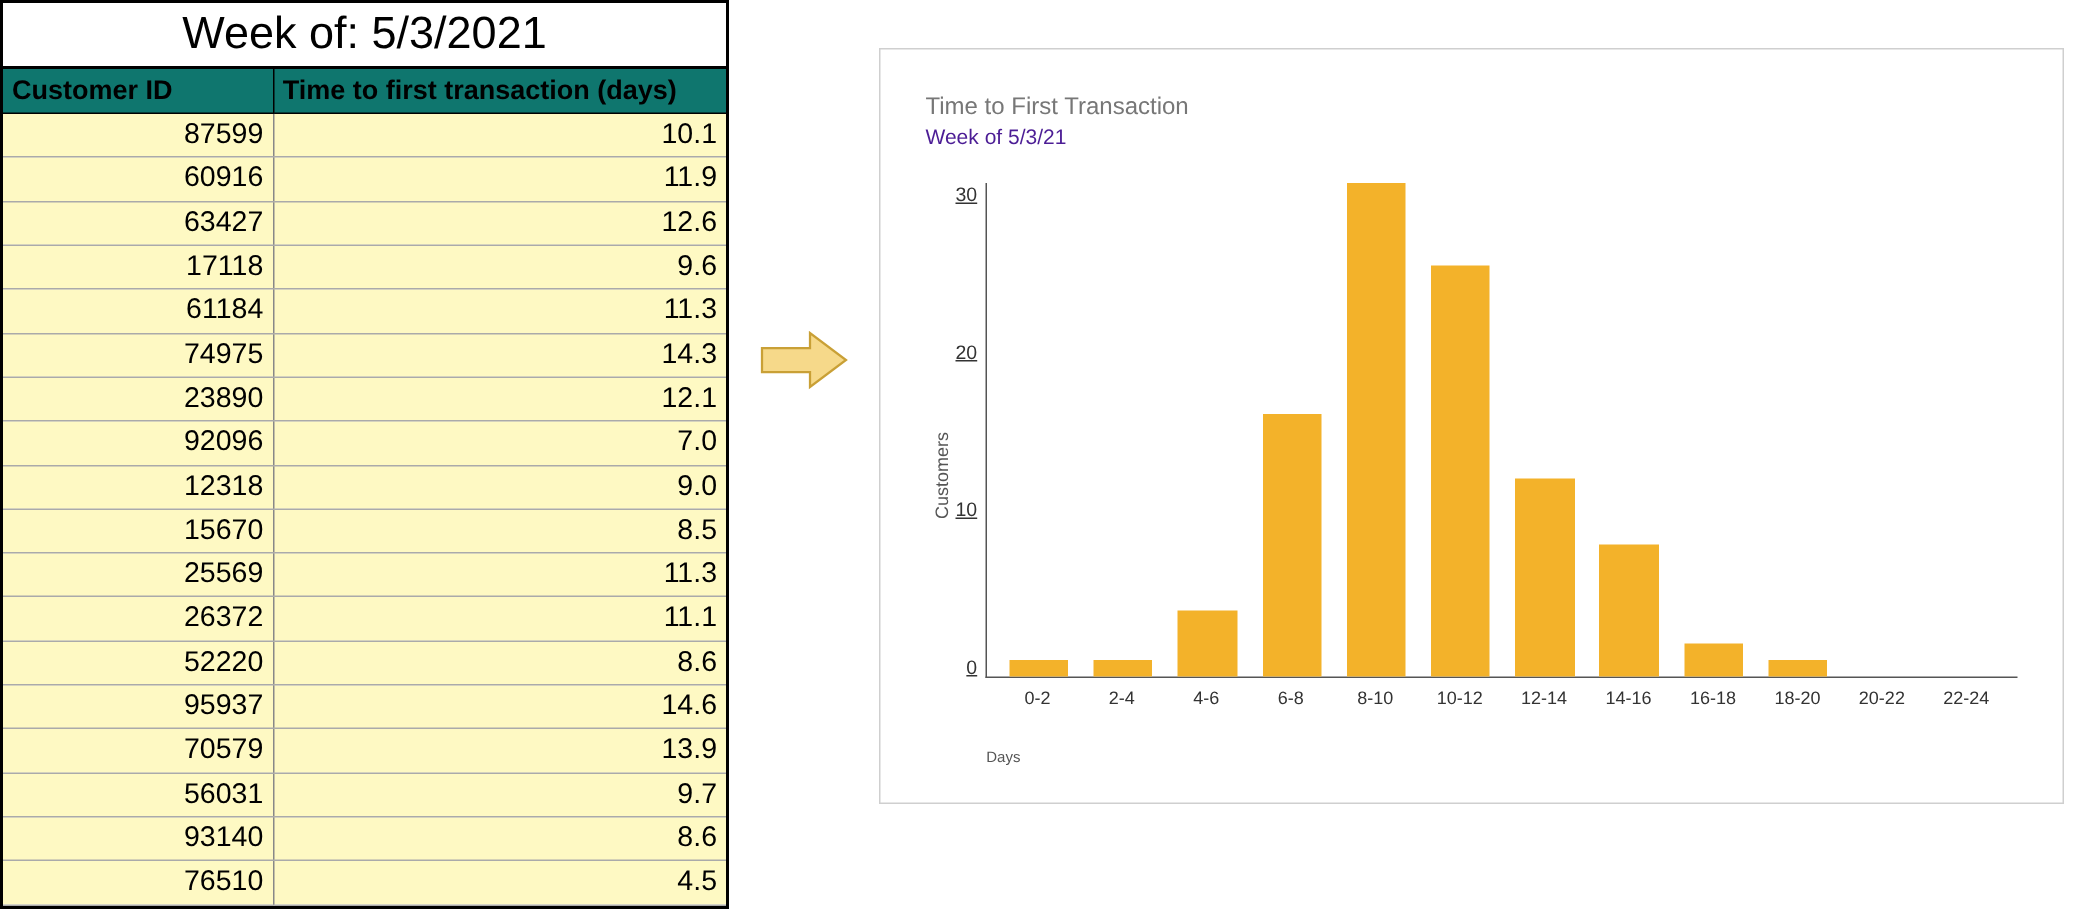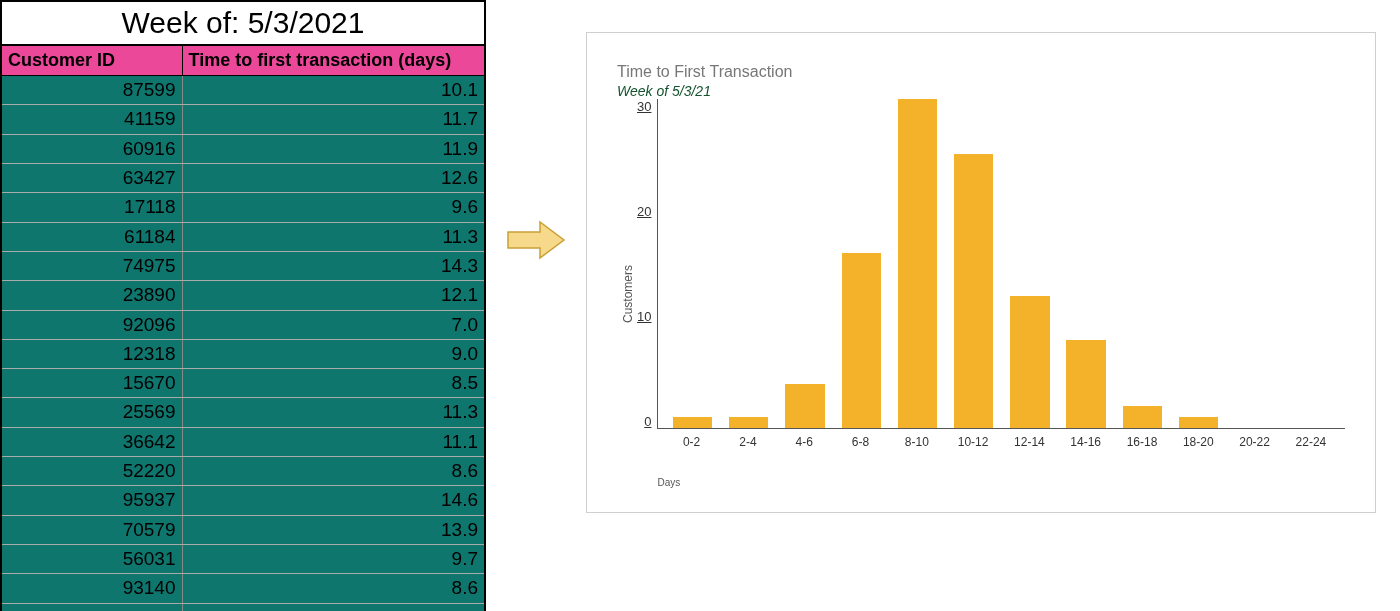--- a/index.html
+++ b/index.html
@@ -30,21 +30,21 @@
       border-bottom: 2px solid #000;
       background: #fff;
       font-weight: 400;
     }
     table {
       border-collapse: collapse;
       width: 100%;
       table-layout: fixed;
     }
     th {
-      background: #ec4899;
+      background: #0f766e;
       font-weight: 700;
       font-size: 18px;
       padding: 4px 6px;
       text-align: left;
       border: 1px solid #000;
       border-top: none;
     }
     th:first-child {
       width: 180px;
       border-left: none;
@@ -52,21 +52,21 @@
     th:last-child {
       border-right: none;
     }
     td {
       text-align: right;
       font-size: 19px;
       padding: 2px 6px;
       border-left: 1px solid #888;
       border-right: 1px solid #888;
       border-bottom: 1px solid #aaa;
-      background: #0f766e;
+      background: #fef9c3;
       line-height: 1.28;
     }
     td:first-child {
       border-left: none;
     }
     td:last-child {
       border-right: none;
       margin-left: 40px;
     }
 
@@ -87,23 +87,22 @@
       flex-shrink: 0;
     }
     .chart-title {
       font-size: 16px;
       color: #777;
       font-weight: 400;
       margin-bottom: 2px;
     }
     .chart-subtitle {
       font-size: 14px;
-      color: #14532d;
-      margin-bottom: 0;
-      font-style: italic;
+      color: #4c1d95;
+      margin-bottom: 23px;
     }
     .chart-body {
       display: flex;
       align-items: stretch;
     }
     .y-axis-label {
       writing-mode: vertical-rl;
       transform: rotate(180deg);
       font-size: 12px;
       color: #555;
@@ -174,24 +173,20 @@
         <th>Customer ID</th>
         <th>Time to first transaction (days)</th>
       </tr>
     </thead>
     <tbody id="table-body">
         <tr>
           <td>87599</td>
           <td>10.1</td>
         </tr>
         <tr>
-          <td>41159</td>
-          <td>11.7</td>
-        </tr>
-        <tr>
           <td>60916</td>
           <td>11.9</td>
         </tr>
         <tr>
           <td>63427</td>
           <td>12.6</td>
         </tr>
         <tr>
           <td>17118</td>
           <td>9.6</td>
@@ -218,21 +213,21 @@
         </tr>
         <tr>
           <td>15670</td>
           <td>8.5</td>
         </tr>
         <tr>
           <td>25569</td>
           <td>11.3</td>
         </tr>
         <tr>
-          <td>36642</td>
+          <td>26372</td>
           <td>11.1</td>
         </tr>
         <tr>
           <td>52220</td>
           <td>8.6</td>
         </tr>
         <tr>
           <td>95937</td>
           <td>14.6</td>
         </tr>

